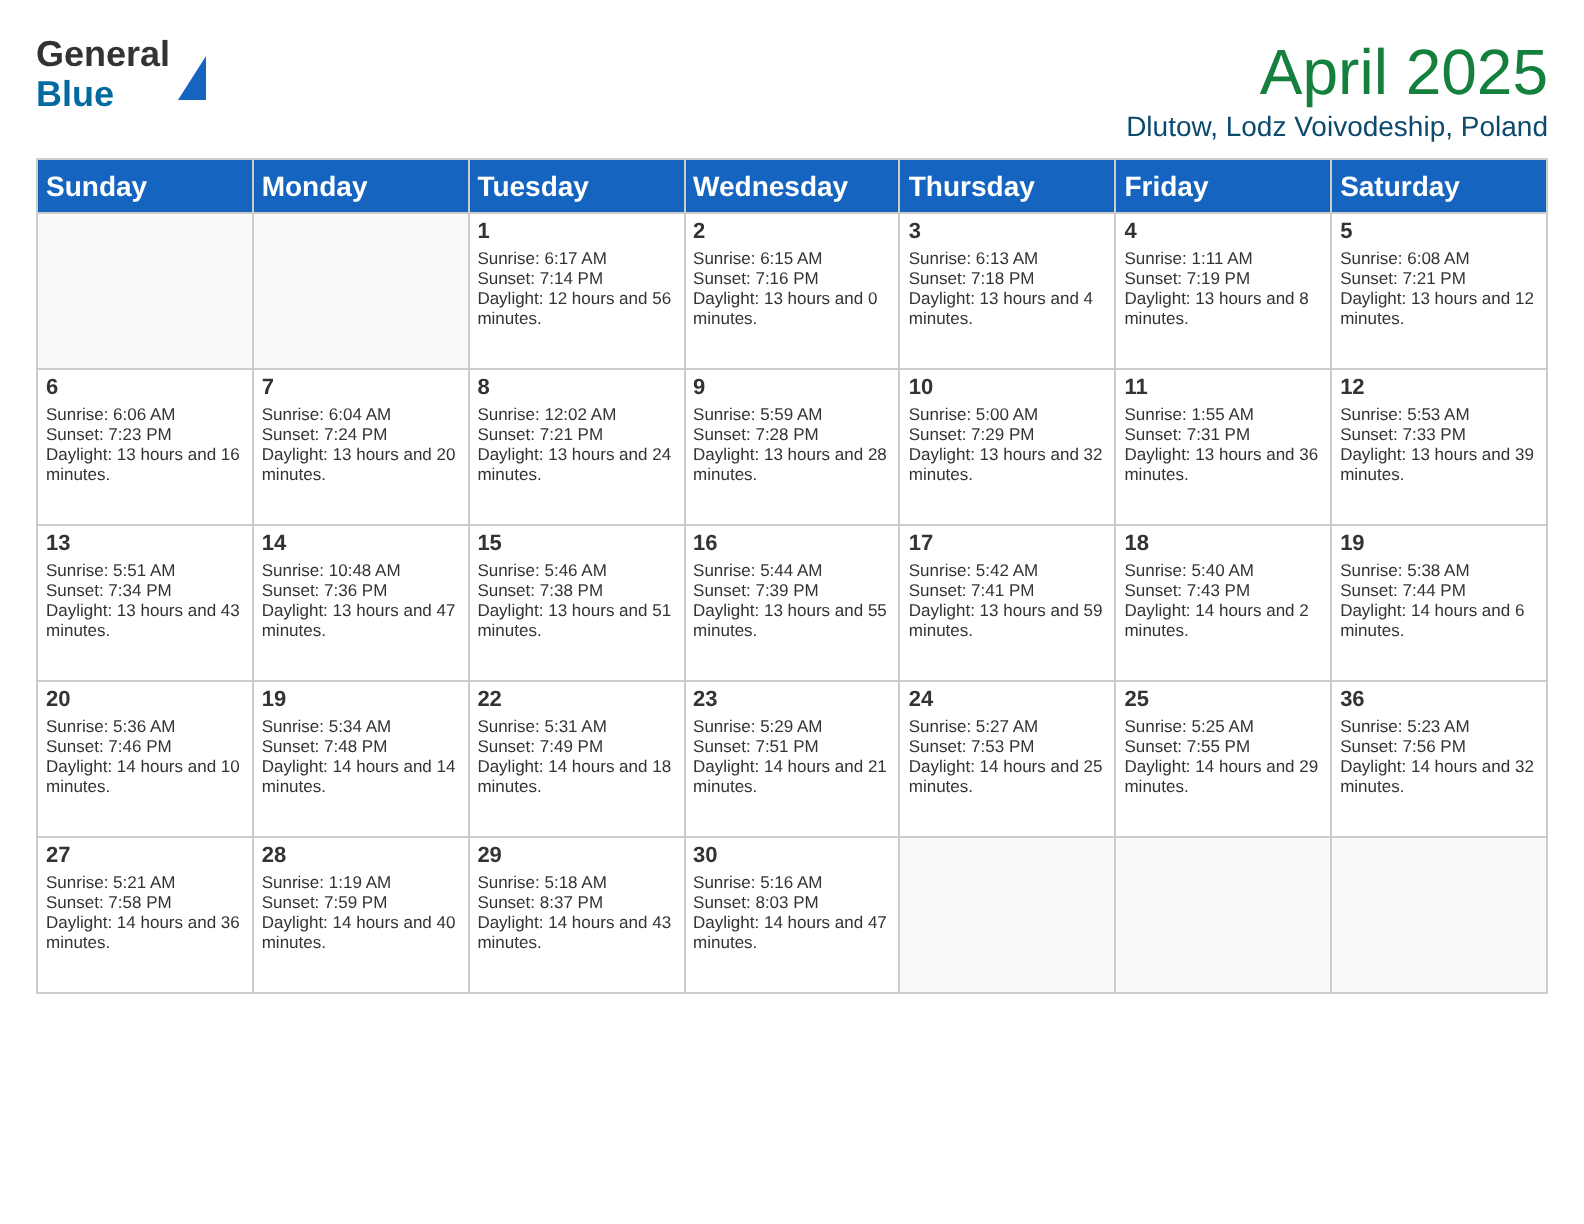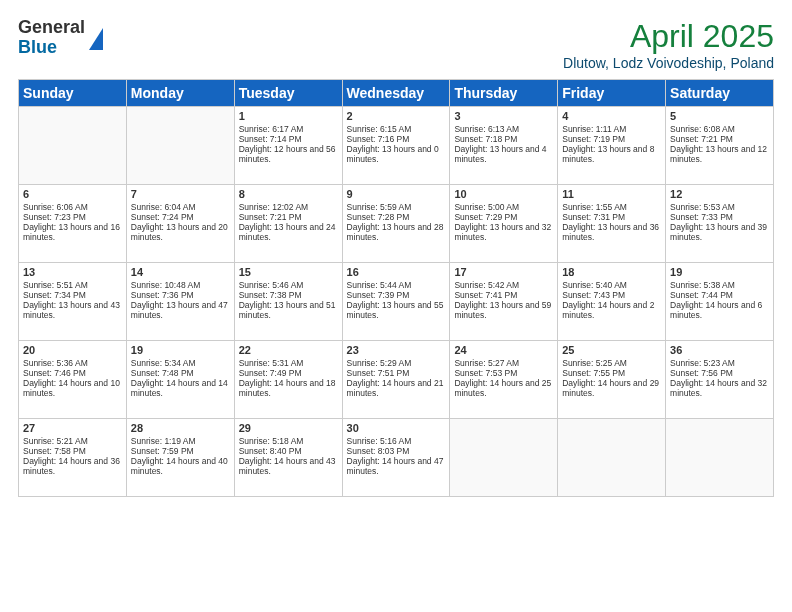--- a/index.html
+++ b/index.html
@@ -294,21 +294,21 @@
           </td>
           <td>
             <span class="day-num">28</span>
             <div>Sunrise: 1:19 AM</div>
             <div>Sunset: 7:59 PM</div>
             <div>Daylight: 14 hours and 40 minutes.</div>
           </td>
           <td>
             <span class="day-num">29</span>
             <div>Sunrise: 5:18 AM</div>
-            <div>Sunset: 8:40 PM</div>
+            <div>Sunset: 8:37 PM</div>
             <div>Daylight: 14 hours and 43 minutes.</div>
           </td>
           <td>
             <span class="day-num">30</span>
             <div>Sunrise: 5:16 AM</div>
             <div>Sunset: 8:03 PM</div>
             <div>Daylight: 14 hours and 47 minutes.</div>
           </td>
           <td class="empty-cell"></td>
           <td class="empty-cell"></td>

